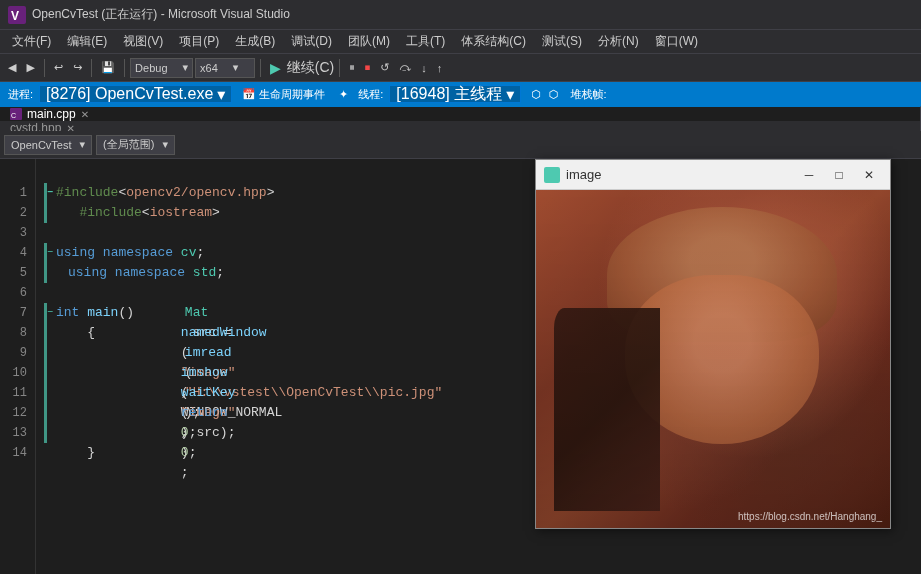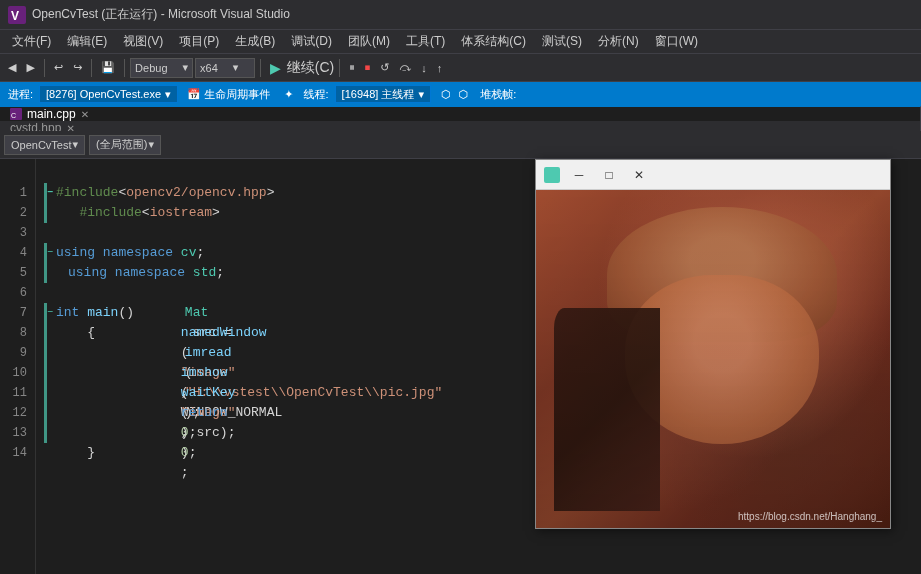--- a/index.html
+++ b/index.html
@@ -74,21 +74,21 @@
       align-items: center;
       padding: 0 8px;
       font-size: 11px;
       color: white;
       gap: 6px;
     }
     .debug-bar-dropdown {
       background: #0062a3;
       border: 1px solid #0078d4;
       color: white;
-      font-size: 11px;
+      font-size: 16px;
       padding: 1px 6px;
       height: 18px;
       display: flex; align-items: center; gap: 4px;
       cursor: pointer;
       min-width: 80px;
     }
 
     
     .tab-bar {
       background: #2d2d30;
@@ -135,21 +135,21 @@
       gap: 4px;
       border-bottom: 1px solid #3f3f46;
     }
     .scope-dropdown {
       background: #3f3f46;
       border: 1px solid #555;
       color: #cccccc;
       font-size: 11px;
       padding: 1px 6px;
       height: 20px;
-      display: flex; align-items: center; gap: 1px;
+      display: flex; align-items: center; gap: 8px;
       cursor: pointer;
     }
 
     
     .code-editor {
       background: #1e1e1e;
       flex: 1;
       position: relative;
       overflow: hidden;
       font-family: 'Consolas', 'Courier New', monospace;
@@ -550,20 +550,21 @@
             <div style="position:absolute; left:0; top:80px; width:3px; height:40px; background:#4ec9b0; opacity:0.7"></div>
             <div style="position:absolute; left:0; top:140px; width:3px; height:140px; background:#4ec9b0; opacity:0.7"></div>
           </div>
         </div>
       </div>
     </div>
 
     <div class="img-window">
       <div class="img-window-titlebar">
         <div class="img-window-icon"></div>
+        <span class="img-window-title">image</span>
         <div class="img-window-controls">
           <div class="win-btn">─</div>
           <div class="win-btn">□</div>
           <div class="win-btn close">✕</div>
         </div>
       </div>
       <div class="img-window-content">
 
         <div class="lena-img">
           <div class="lena-hat"></div>

